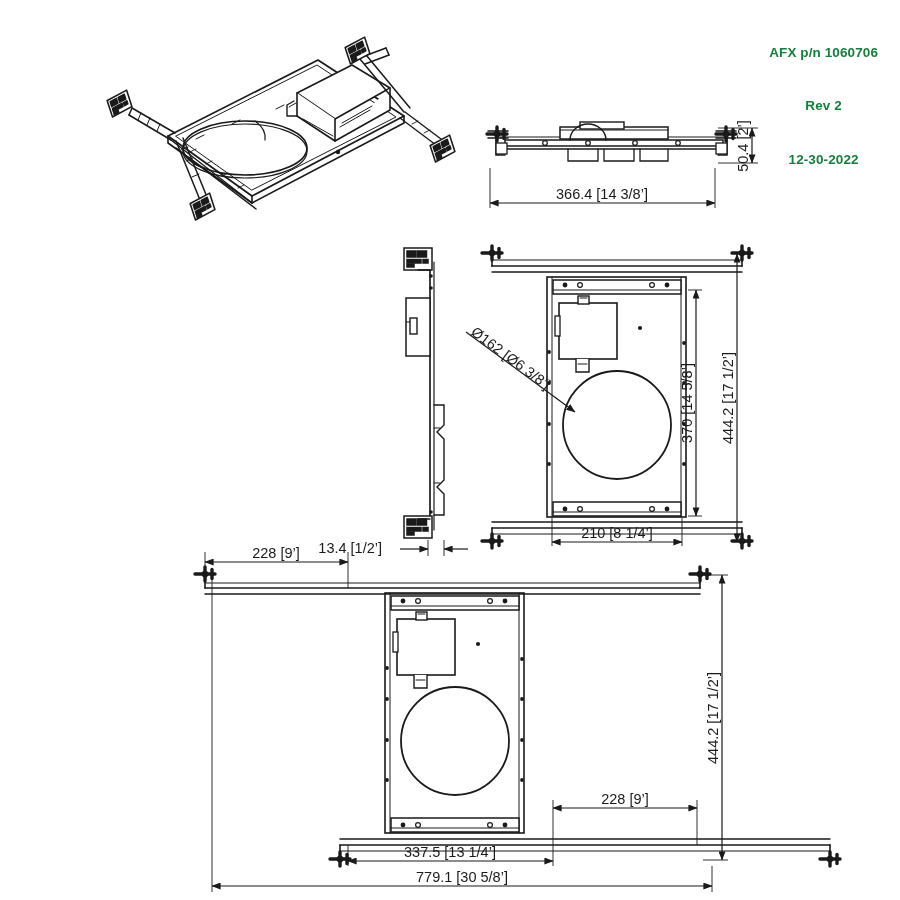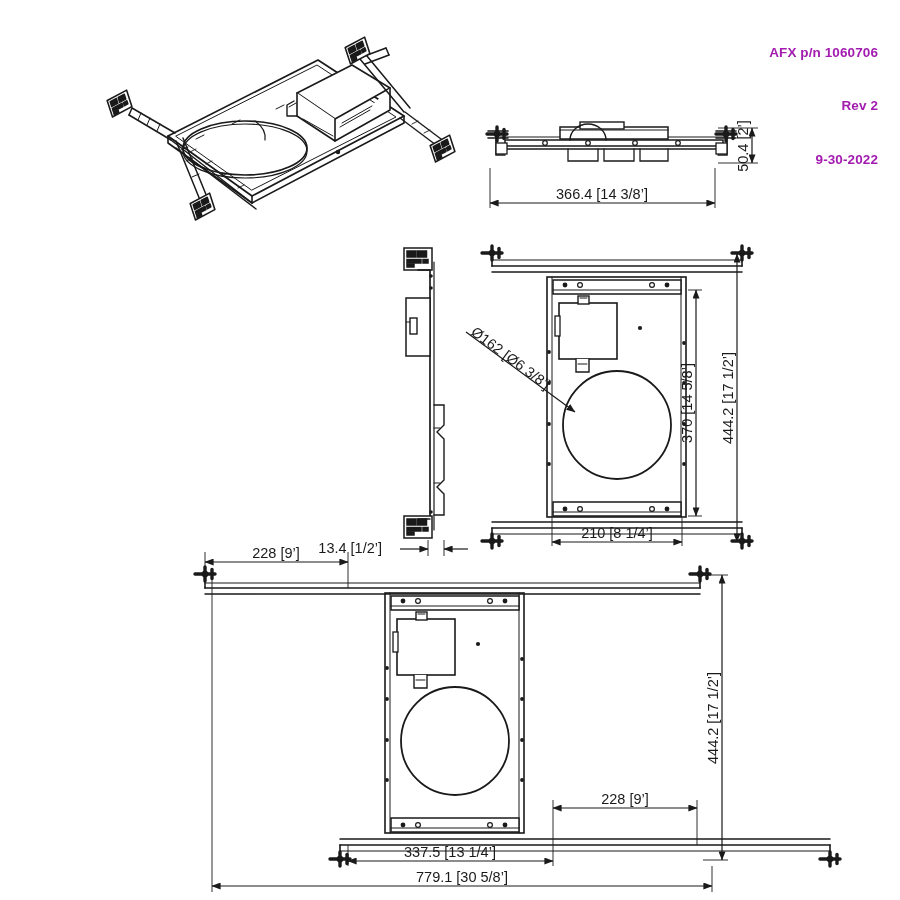--- a/index.html
+++ b/index.html
@@ -20,40 +20,40 @@
   }
   #sheet svg {
     position: absolute;
     left: 0;
     top: 0;
   }
   .title-block {
     position: absolute;
     right: 22px;
     top: 8px;
-    text-align: right;
+    text-align: center;
     font-family: "Liberation Sans", sans-serif;
     font-size: 13.5px;
     font-weight: bold;
-    color: #a21caf;
+    color: #15803d;
     line-height: 1.32;
     letter-spacing: 0.1px;
     white-space: pre;
   }
   .title-block div { display: block; }
 </style>
 </head>
 <body>
 
 <div id="sheet">
 
   <div class="title-block">
     <div>AFX p/n 1060706</div>
     <div>Rev 2</div>
-    <div>9-30-2022</div>
+    <div>12-30-2022</div>
   </div>
 
   <svg width="900" height="900" viewBox="0 0 900 900" shape-rendering="geometricPrecision">
     <defs>
       <marker id="ar" markerWidth="9" markerHeight="7" refX="8.6" refY="3.5" orient="auto" markerUnits="userSpaceOnUse">
         <path d="M0,0 L9,3.5 L0,7 z" fill="#1a1a1a"></path>
       </marker>
       <marker id="al" markerWidth="9" markerHeight="7" refX="0.4" refY="3.5" orient="auto" markerUnits="userSpaceOnUse">
         <path d="M9,0 L0,3.5 L9,7 z" fill="#1a1a1a"></path>
       </marker>

